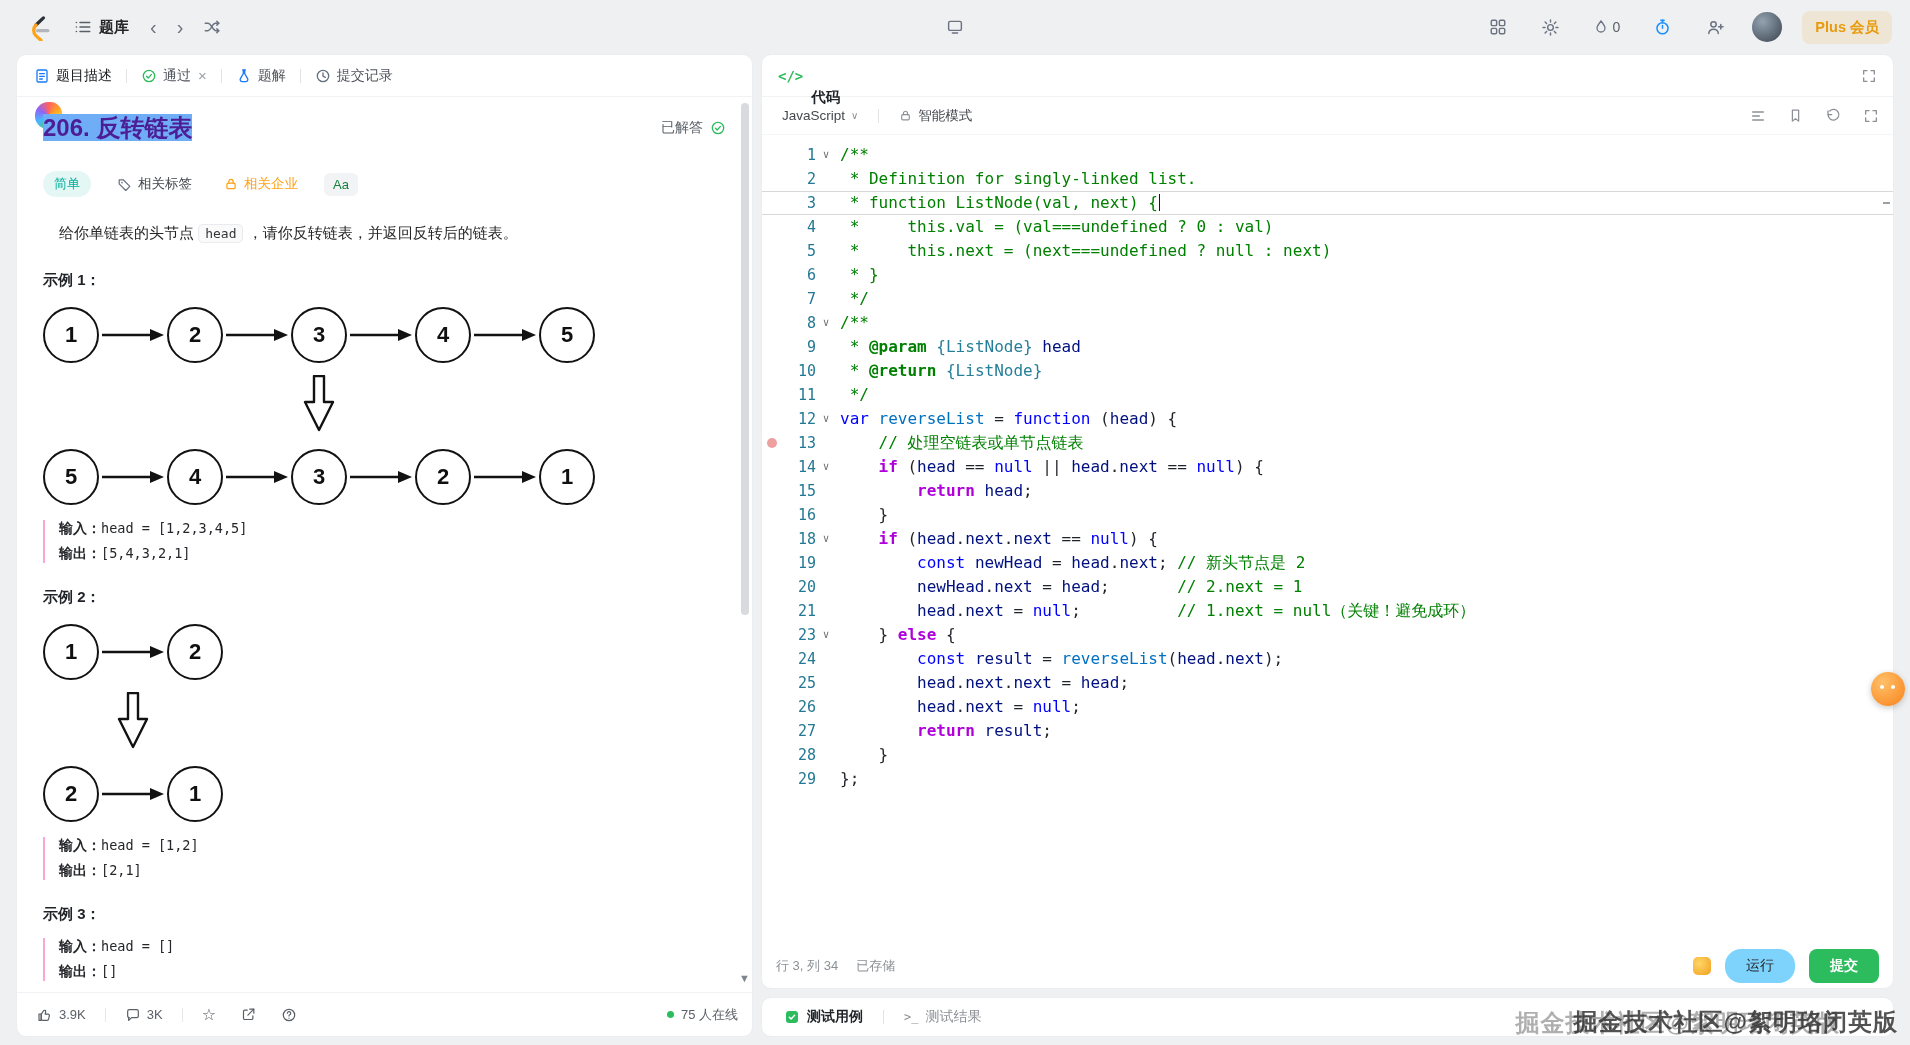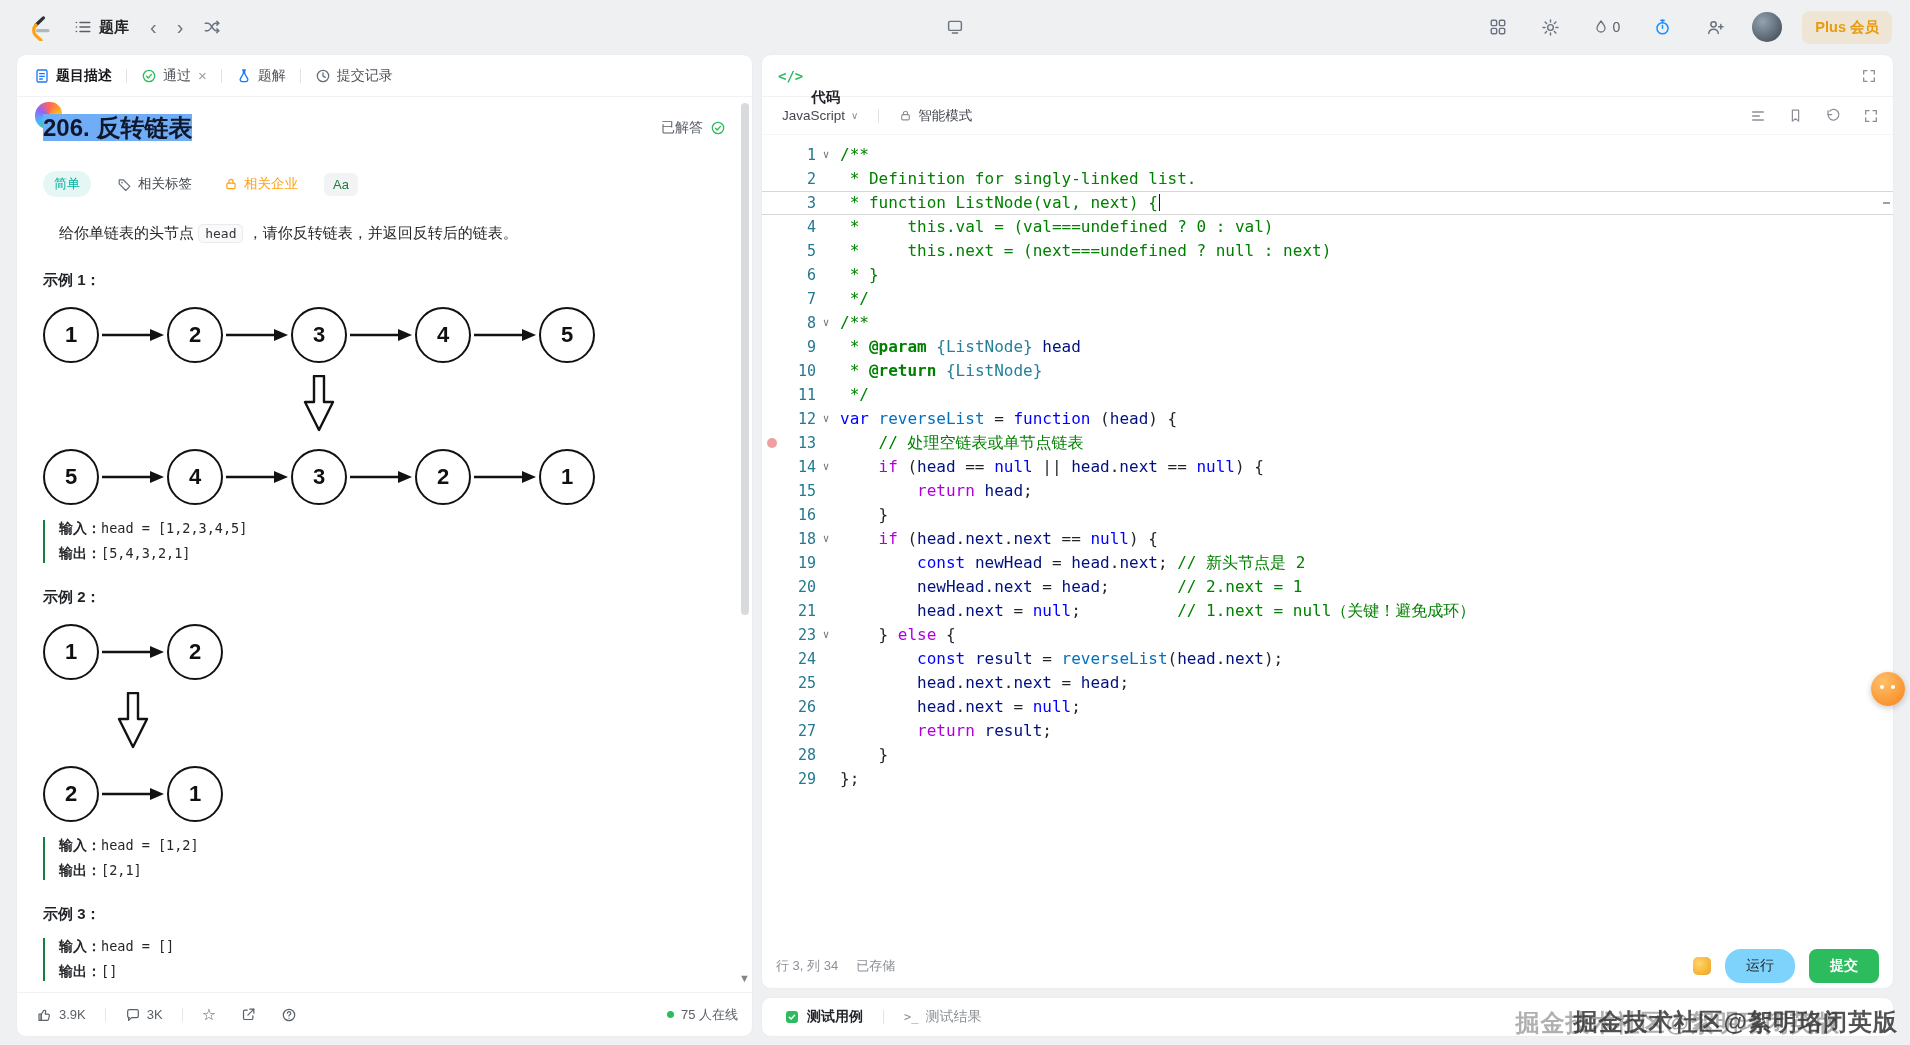--- a/index.html
+++ b/index.html
@@ -31,29 +31,29 @@
   .panel { background:#fff; border:1px solid #ebedf0; border-radius:10px; }
   .left-panel { width:737px; display:flex; flex-direction:column; position:relative; overflow:hidden; }
   .right-col { flex:1; min-width:0; display:flex; flex-direction:column; gap:8px; }
   .editor-panel { flex:1; display:flex; flex-direction:column; overflow:hidden; position:relative; }
   .console-panel { height:40px; display:flex; align-items:center; padding:0 16px; gap:14px; }
 
   
   .lp-header { height:42px; flex:0 0 42px; display:flex; align-items:center; padding:0 12px; gap:9px; border-bottom:1px solid #f1f2f4; }
   .lp-tab { display:flex; align-items:center; gap:6px; font-size:14px; color:#51555c; background:none; border:none;
             cursor:pointer; padding:6px 5px; font-family:inherit; }
-  .lp-tab.active { font-weight:700; color:#16181c; }
+  .lp-tab.active { font-weight:400; color:#16181c; }
   .tab-sep { width:1px; height:14px; background:#e2e3e6; }
   .close-x { color:#9aa0a6; font-size:15px; line-height:1; margin-left:1px; cursor:pointer; }
 
   .lp-content { flex:1; padding:16px 26px 0; position:relative; overflow:hidden; }
   .title-row { display:flex; align-items:flex-start; position:relative; }
   .blob { position:absolute; left:-8px; top:-11px; width:27px; height:27px; border-radius:52% 46% 55% 50%;
           background:conic-gradient(#ff5959,#ffa116,#ffe34d,#43c25f,#3fb3ff,#8a5cf6,#ff5959); opacity:.95; }
-  .prob-title { font-size:24px; font-weight:700; margin:0; color:#0f172a; position:relative; line-height:1.25; }
+  .prob-title { font-size:24px; font-weight:700; margin:0; color:#4c1d95; position:relative; line-height:1.25; }
   .sel { background:#6fadf7; }
   .solved { margin-left:auto; display:flex; align-items:center; gap:7px; color:#595f66; font-size:14px; padding-top:6px; white-space:nowrap; }
 
   .chip-row { display:flex; align-items:center; gap:20px; margin-top:28px; }
   .diff-chip { color:#00af9b; background:rgba(0,175,155,.10); font-size:13px; padding:4px 11px; border-radius:999px; border:none; cursor:pointer; font-family:inherit; }
   .chip { display:flex; align-items:center; gap:6px; font-size:13.5px; color:#44484f; background:none; border:none; cursor:pointer; font-family:inherit; }
   .chip.company { color:#ffa116; }
   .aa-chip { font-size:13px; color:#15803d; background:#f2f3f5; border-radius:6px; padding:4px 9px; border:none; cursor:pointer; font-family:inherit; }
 
   .statement { margin:22px 16px 0; font-size:15px; line-height:1.8; color:#262626; }
@@ -61,21 +61,21 @@
                  border:1px solid #e9ebee; border-radius:5px; padding:1px 6px; color:#33363b; }
 
   .ex-label { margin-top:25px; font-weight:700; font-size:15px; color:#1f2227; }
   .diagram { margin-top:17px; display:inline-block; }
   .ll-row { display:flex; align-items:center; }
   .ll-node { width:56px; height:56px; border:2.6px solid #121212; border-radius:50%; background:#fff;
              display:flex; align-items:center; justify-content:center; font-size:22px; font-weight:700; color:#101010; }
   .ll-arrow { margin:0 2px; display:flex; }
   .down-wrap { text-align:center; margin:12px 0; }
 
-  .io { margin-top:15px; padding-left:14px; border-left:2px solid #15803d; }
+  .io { margin-top:15px; padding-left:14px; border-left:2px solid #f9a8d4; }
   .io-line { display:flex; align-items:baseline; font-size:14px; margin:7px 0; color:#24262a; }
   .io-label { font-weight:700; white-space:nowrap; }
   .io-val { font-family:"DejaVu Sans Mono",monospace; font-size:13.5px; }
 
   .lp-footer { height:44px; flex:0 0 44px; border-top:1px solid #f1f2f4; display:flex; align-items:center; padding:0 14px; gap:13px; }
   .foot-btn { display:flex; align-items:center; gap:6px; font-size:13px; color:#595f66; background:none; border:none; cursor:pointer; font-family:inherit; }
   .foot-sep { width:1px; height:14px; background:#e6e7ea; }
   .online { margin-left:auto; display:flex; align-items:center; gap:7px; font-size:13px; color:#595f66; }
   .dot { width:7px; height:7px; border-radius:50%; background:#2cbb5d; }
 
@@ -103,21 +103,21 @@
                   background:#e05252; opacity:.55; }
   .lnum { width:34px; flex:0 0 34px; text-align:right; color:#237893; font-size:15px; }
   .fold { width:20px; flex:0 0 20px; text-align:center; color:#72767c; font-size:11px; }
   .ctext { padding-left:4px; }
   .code-row.cur::before { content:""; position:absolute; inset:0; border-top:1px solid #d8d8d8; border-bottom:1px solid #d8d8d8; pointer-events:none; }
   .caret { display:inline-block; width:1.5px; height:17px; background:#17181a; vertical-align:-3px; margin-left:1px; }
   .ruler-mark { position:absolute; right:3px; top:67px; width:7px; height:2px; background:#9aa0a6; }
 
   .tk-c   { color:#008000; }
   .tk-k   { color:#0000ff; }
-  .tk-ctl { color:#af00db; }
+  .tk-ctl { color:#af00db;font-weight:bold; }
   .tk-v   { color:#001080; }
   .tk-fn  { color:#0070c1; }
   .tk-t2  { color:#267f99; }
   .tk-tag { color:#008000; font-weight:600; }
   .tk-p   { color:#1f2328; }
 
   .ed-status { height:44px; flex:0 0 44px; display:flex; align-items:center; padding:0 14px; gap:18px; color:#8c9096; font-size:13px; }
   .status-right { margin-left:auto; display:flex; align-items:center; gap:14px; }
   .quick-ic { width:18px; height:18px; border-radius:5px; background:radial-gradient(circle at 35% 35%, #ffd666, #f0a020);
               border:none; cursor:pointer; position:relative; }

